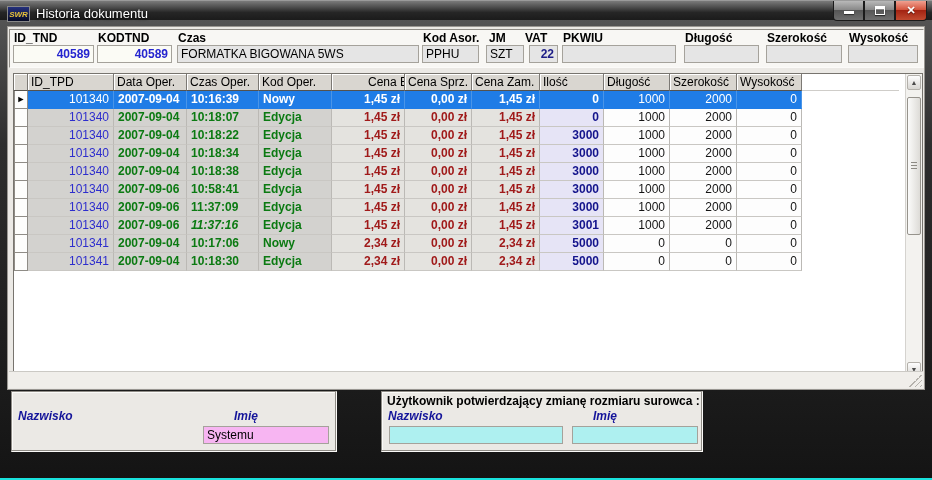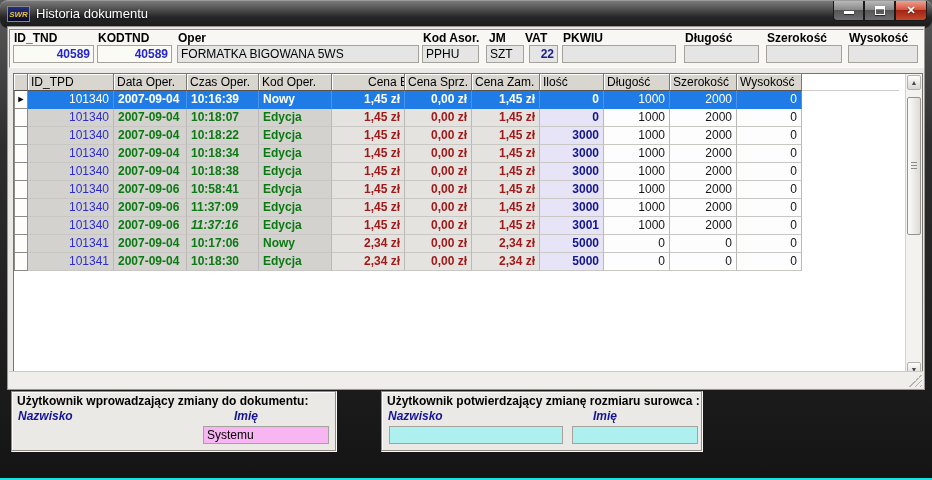--- a/index.html
+++ b/index.html
@@ -3,23 +3,23 @@
 <meta charset="utf-8">
 <style>
   * { box-sizing: border-box; margin: 0; padding: 0; }
   html,body { width:932px; height:480px; overflow:hidden; font-family:"Liberation Sans", sans-serif; }
 
   .window { position:relative; width:932px; height:480px;
     background:linear-gradient(#5a5a5a,#2e2e2e 30%,#141414); }
   .window .bottom-accent { position:absolute; left:0; right:0; bottom:0; height:2px; background:#19e2dd; }
 
   
-  .titlebar { position:absolute; left:0; top:0; right:0; height:28px;
+  .titlebar { position:absolute; left:0; top:0; right:0; height:20px;
     background:linear-gradient(#7a7a7a,#4a4a4a 35%,#262626 60%,#1b1b1b);
-    border-top:1px solid #9a9a9a;border-radius:8px; }
+    border-top:1px solid #9a9a9a; }
   .app-icon { position:absolute; left:7px; top:5px; width:23px; height:16px;
     background:linear-gradient(#24307c,#060a24); border:1px solid #888;
     color:#e8c23a; font-size:8px; font-weight:bold; font-style:italic;
     display:flex; align-items:center; justify-content:center; letter-spacing:0; }
   .title-text { position:absolute; left:36px; top:5px; color:#fff; font-size:13px;
     text-shadow:0 1px 3px #000; white-space:nowrap; }
   .win-buttons { position:absolute; top:0; right:5px; height:20px; display:flex; }
   .win-btn { width:31px; height:20px; border:1px solid #1a1a1a; border-top:none;
     background:linear-gradient(#b9b9b9,#8a8a8a 45%,#565656 50%,#6e6e6e);
     display:flex; align-items:center; justify-content:center; position:relative; }
@@ -131,21 +131,21 @@
     <div class="header-panel">
       <div class="hf" style="left:3px">
         <div class="hf-label">ID_TND</div>
         <div class="hf-box idnum" style="width:81px">40589</div>
       </div>
       <div class="hf" style="left:87px">
         <div class="hf-label">KODTND</div>
         <div class="hf-box idnum" style="width:75px">40589</div>
       </div>
       <div class="hf" style="left:167px">
-        <div class="hf-label">Oper</div>
+        <div class="hf-label">Czas</div>
         <div class="hf-box" style="width:242px">FORMATKA BIGOWANA 5WS</div>
       </div>
       <div class="hf" style="left:412px">
         <div class="hf-label">Kod Asor.</div>
         <div class="hf-box" style="width:57px">PPHU</div>
       </div>
       <div class="hf" style="left:476px">
         <div class="hf-label" style="left:3px">JM</div>
         <div class="hf-box" style="width:38px">SZT</div>
       </div>
@@ -330,21 +330,20 @@
           </div>
         </div>
       <div class="vscroll">
         <div class="vs-btn up">▲</div>
         <div class="vs-thumb"></div>
         <div class="vs-btn down">▼</div>
       </div>
     </div>
 
     <div class="fpanel left">
-      <div class="fp-title">Użytkownik wprowadzający zmiany do dokumentu:</div>
       <div class="fp-label" style="left:6px">Nazwisko</div>
       <div class="fp-label" style="left:222px">Imię</div>
       <div class="fp-box pink" style="left:191px; width:126px">Systemu</div>
     </div>
 
     <div class="fpanel right">
       <div class="fp-title">Użytkownik potwierdzający zmianę rozmiaru surowca :</div>
       <div class="fp-label" style="left:6px">Nazwisko</div>
       <div class="fp-label" style="left:211px">Imię</div>
       <div class="fp-box cyan" style="left:7px;   width:174px"></div>

